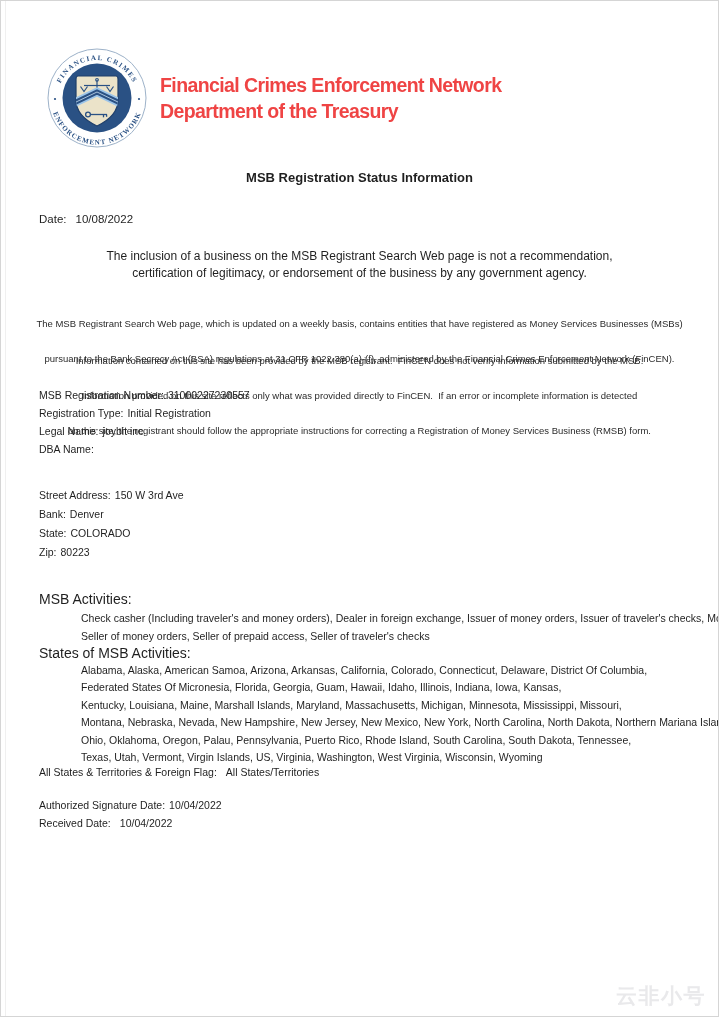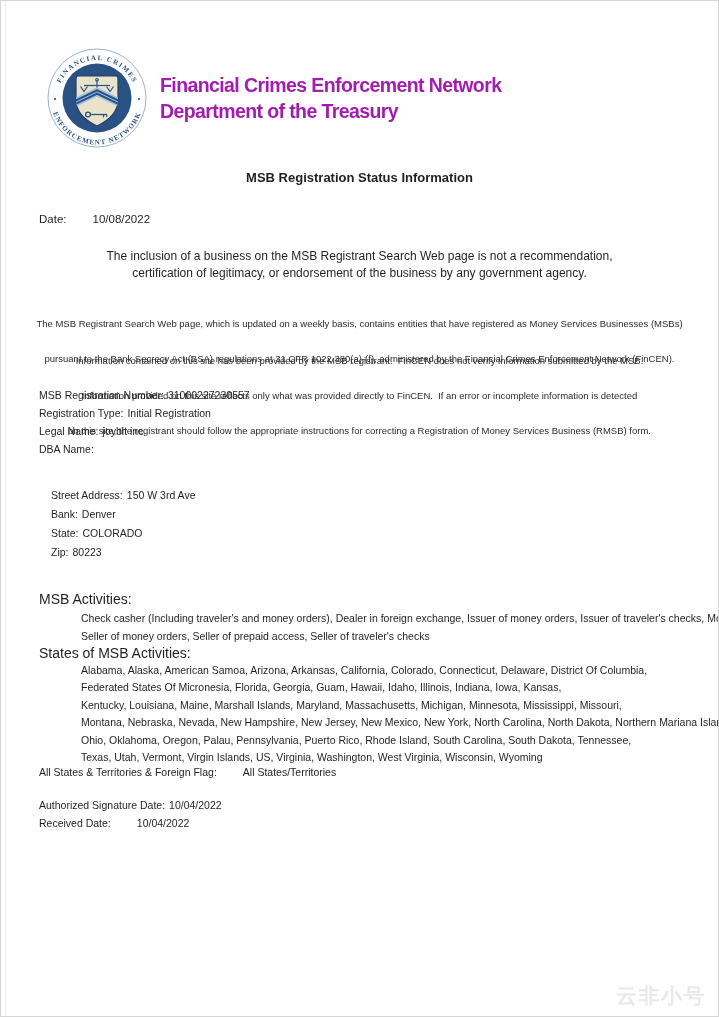--- a/index.html
+++ b/index.html
@@ -7,50 +7,50 @@
     position:relative; width:719px; height:1017px; background:#ffffff;
     font-family:"Liberation Sans", sans-serif; color:#1f1f1f;
     border:1px solid #d5d5d5; box-sizing:border-box; overflow:hidden;
   }
   .edge-line { position:absolute; left:4px; top:0; bottom:0; width:1px; background:#f0f0f0; }
 
   .seal { position:absolute; left:46px; top:47px; width:100px; height:100px; }
   .seal text { font-family:"Liberation Serif", serif; font-weight:bold; }
 
   .org { position:absolute; left:159px; top:71px; font-weight:bold; font-size:19.5px;
-         letter-spacing:-0.6px; line-height:26px; color:#a21caf; }
+         letter-spacing:-0.6px; line-height:26px; color:#ef4444; }
 
   .title { position:absolute; top:169px; left:0; width:100%; text-align:center; font-size:13px;font-weight:bold; }
 
   .date-line { position:absolute; left:38px; top:212px; font-size:11.5px; }
 
   .notice { position:absolute; top:247px; left:0; width:100%; text-align:center;
             font-size:12px; line-height:17px; }
 
   .smallprint { position:absolute; left:0; width:100%; text-align:center;
                 font-size:9.5px; line-height:11.8px; color:#2a2a2a; white-space:pre; }
   .p1 { top:293px; }
   .p2 { top:330px; }
 
   .fblock { position:absolute; left:38px; font-size:10.5px; line-height:18px; }
   .reg  { top:385px; }
-  .addr { top:485px; line-height:19px;margin-left:12px; }
+  .addr { top:485px; line-height:19px; }
   .footerblk { top:795px; }
 
   .line-label { position:absolute; left:38px; font-size:14px;text-align:right; }
   .act-label    { top:590px; }
   .states-label { top:644px; }
 
   .act-lines    { position:absolute; left:80px; top:608px; font-size:10.5px; line-height:18px; white-space:nowrap; }
   .states-lines { position:absolute; left:80px; top:661px; font-size:10.5px; line-height:17.4px; white-space:nowrap; }
 
   .allstates { position:absolute; left:38px; top:765px; font-size:10.5px; }
 
   .val { margin-left:4px; }
-  .val.g2 { margin-left:26px; }
+  .val.g2 { margin-left:9px; }
 
   .watermark { position:absolute; right:12px; bottom:6px; font-size:21px; font-weight:bold;
                color:#e9e9eb; letter-spacing:1.5px;
                font-family:"DejaVu Sans", sans-serif; }
 </style>
 </head>
 <body>
 
 <div class="doc">
   <div class="edge-line"></div>

